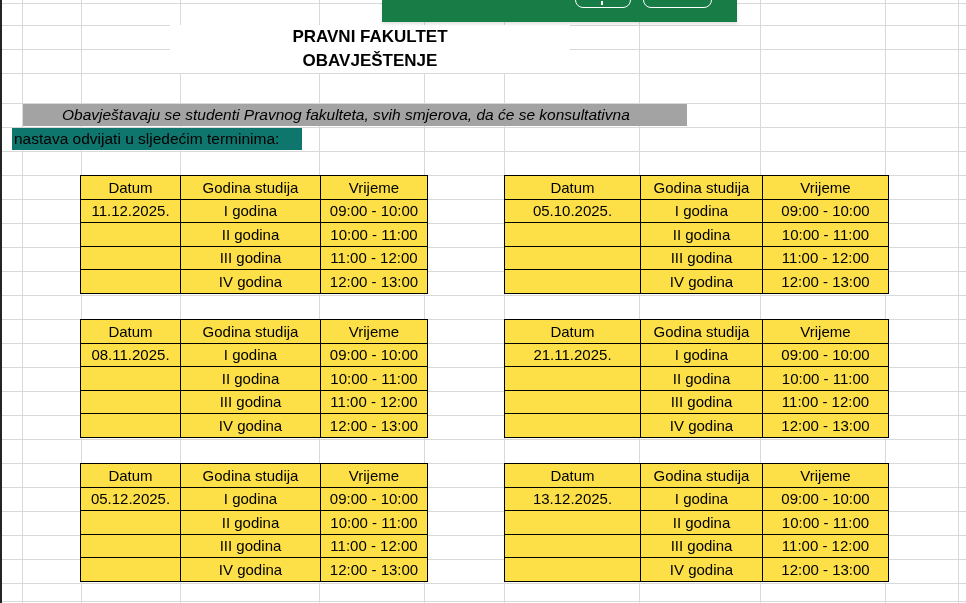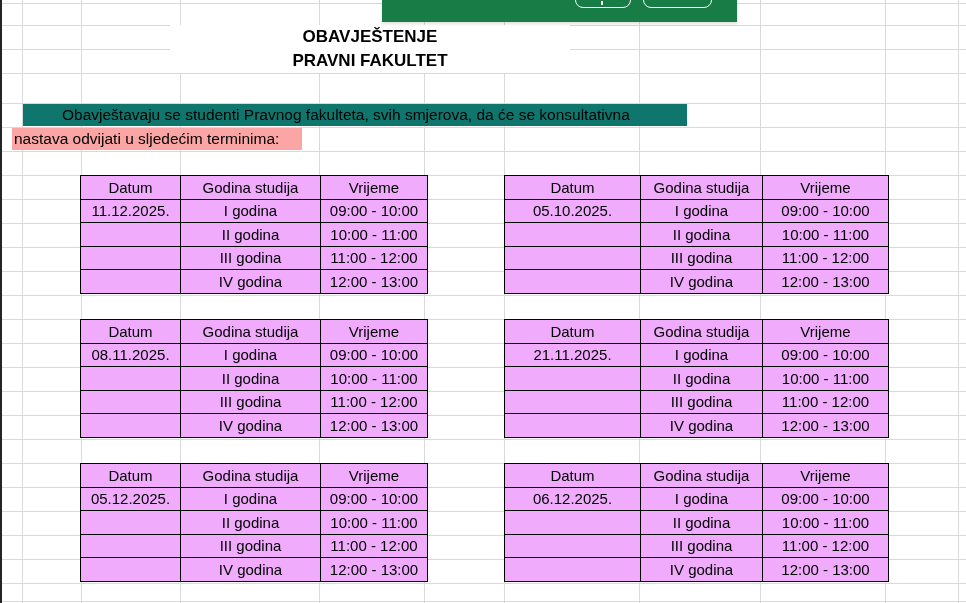--- a/index.html
+++ b/index.html
@@ -9,30 +9,30 @@
   }
   .hline{position:absolute;left:0;width:966px;height:1px;background:#d9d9d9;}
   .vline{position:absolute;top:0;width:1px;height:603px;background:#d9d9d9;}
   .window-edge{position:absolute;left:0;top:0;width:2px;height:603px;background:#242424;}
 
   .title-block{
     position:absolute;left:170px;top:25px;width:400px;height:48px;
     background:#fff;text-align:center;font-weight:bold;font-size:17px;line-height:24px;
   }
   .intro-line1{
-    position:absolute;left:23px;top:104px;width:664px;height:22px;background:#0f766e;
-    font-size:15.5px;line-height:22px;padding-left:39px;box-sizing:border-box;white-space:nowrap;
+    position:absolute;left:23px;top:104px;width:664px;height:22px;background:#a3a3a3;
+    font-size:15.5px;line-height:22px;padding-left:39px;box-sizing:border-box;white-space:nowrap;font-style:italic;
   }
   .intro-line2{
-    position:absolute;left:12px;top:128px;width:290px;height:22px;background:#fca5a5;
+    position:absolute;left:12px;top:128px;width:290px;height:22px;background:#0f766e;
     font-size:15.5px;line-height:22px;padding-left:2px;box-sizing:border-box;white-space:nowrap;
   }
 
   table.sched{
-    position:absolute;border-collapse:collapse;background:#f0abfc;table-layout:fixed;
+    position:absolute;border-collapse:collapse;background:#fde047;table-layout:fixed;
   }
   table.sched th, table.sched td{
     border:1.5px solid #000;font-weight:normal;font-size:15px;text-align:center;
     vertical-align:middle;padding:0;height:22.5px;overflow:hidden;white-space:nowrap;
   }
 
   .toolbar{
     position:absolute;left:382px;top:0;width:355px;height:22px;
     overflow:hidden;box-shadow:0 2px 3px rgba(0,0,0,0.12);
   }
@@ -84,22 +84,22 @@
       <div class="vline" style="left: 504px;"></div>
       <div class="vline" style="left: 639px;"></div>
       <div class="vline" style="left: 760px;"></div>
       <div class="vline" style="left: 885px;"></div>
       <div class="vline" style="left: 958px;"></div>
     </div>
 
   <div class="window-edge"></div>
 
   <div class="title-block">
+    <div>PRAVNI FAKULTET</div>
     <div>OBAVJEŠTENJE</div>
-    <div>PRAVNI FAKULTET</div>
   </div>
 
   <div class="intro-line1">Obavještavaju se studenti Pravnog fakulteta, svih smjerova, da će se konsultativna</div>
   <div class="intro-line2">nastava odvijati u sljedećim terminima:</div>
 
   <div id="tables-layer">
       <table class="sched" style="left: 80px; top: 175px; width: 344px;">
         <tbody>
           <tr>
             <th style="width:99px">Datum</th>
@@ -245,21 +245,21 @@
         </tbody>
       </table>
       <table class="sched" style="left: 504px; top: 463px; width: 381px;">
         <tbody>
           <tr>
             <th style="width:135px">Datum</th>
             <th style="width:121px">Godina studija</th>
             <th style="width:125px">Vrijeme</th>
           </tr>
           <tr>
-            <td>06.12.2025.</td>
+            <td>13.12.2025.</td>
             <td>I godina</td>
             <td>09:00 - 10:00</td>
           </tr>
           <tr>
             <td></td>
             <td>II godina</td>
             <td>10:00 - 11:00</td>
           </tr>
           <tr>
             <td></td>

